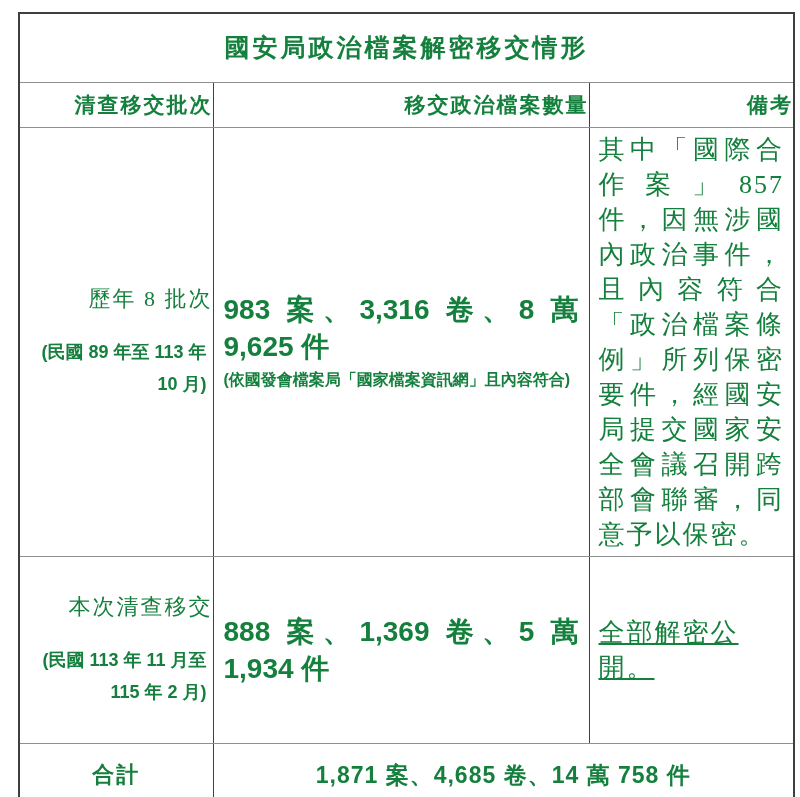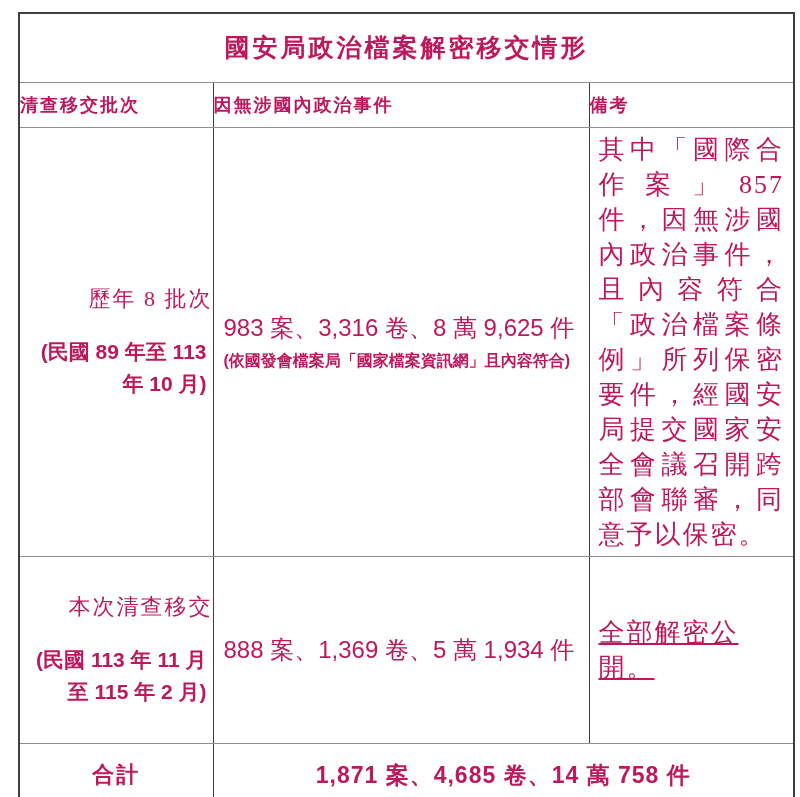--- a/index.html
+++ b/index.html
@@ -5,21 +5,21 @@
   html, body {
     margin: 0;
     padding: 0;
     background: #ffffff;
   }
   .page {
     position: relative;
     width: 800px;
     height: 797px;
     background: #ffffff;
-    color: #be185d;
+    color: #15803d;
     font-family: "Liberation Sans", "DejaVu Sans", sans-serif;
     overflow: hidden;
   }
   table.archive-table {
     position: absolute;
     left: 18px;
     top: 12px;
     width: 775px;
     border-collapse: collapse;
     table-layout: fixed;
@@ -47,45 +47,45 @@
   tr.footer-row { height: 65px; }
 
   .title-cell {
     text-align: center;
     font-size: 25px;
     font-weight: bold;
     letter-spacing: 3px;
     font-family: "Liberation Serif", "DejaVu Serif", serif;
   }
   .header-cell {
-    text-align: left;
-    font-size: 18px;
+    text-align: right;
+    font-size: 21px;
     font-weight: bold;
     letter-spacing: 2px;
     font-family: "Liberation Serif", "DejaVu Serif", serif;
   }
 
   .batch-cell { text-align: right; }
   .batch-name {
     font-size: 22px;
     letter-spacing: 2px;
     font-family: "Liberation Serif", "DejaVu Serif", serif;
   }
   .batch-note {
     margin-top: 22px;
-    font-size: 21px;
+    font-size: 18px;
     font-weight: bold;
     line-height: 32px;
     padding: 0 6px;
   }
 
   .qty-cell { padding: 0 10px; }
   .qty-value {
-    font-size: 24px;
-    font-weight: normal;
+    font-size: 28px;
+    font-weight: bold;
     line-height: 37px;
     text-align: justify;
   }
   .qty-note {
     font-size: 16px;
     font-weight: bold;
     line-height: 26px;
     margin-top: 2px;
   }
   .qty-note:empty { display: none; }
@@ -129,21 +129,21 @@
       <col class="c1">
       <col class="c2">
       <col class="c3">
     </colgroup>
     <tbody>
       <tr class="title-row">
         <td class="title-cell" colspan="3">國安局政治檔案解密移交情形</td>
       </tr>
       <tr class="header-row">
         <td class="header-cell">清查移交批次</td>
-        <td class="header-cell">因無涉國內政治事件</td>
+        <td class="header-cell">移交政治檔案數量</td>
         <td class="header-cell">備考</td>
       </tr>
 
       <tr class="row-1">
         <td class="batch-cell">
           <div class="batch-name">歷年 8 批次</div>
           <div class="batch-note">(民國 89 年至 113 年 10 月)</div>
         </td>
         <td class="qty-cell">
           <div class="qty-value">983 案、3,316 卷、8 萬 9,625 件</div>

